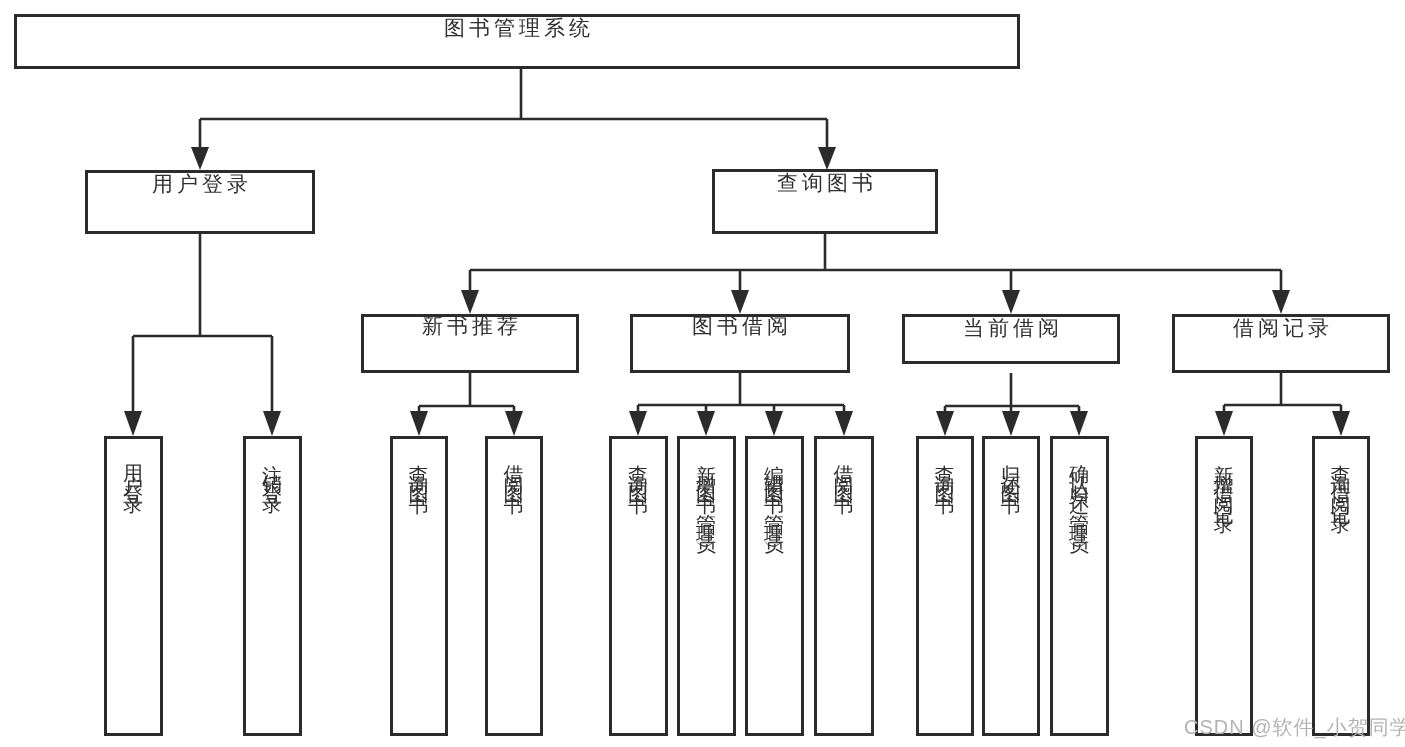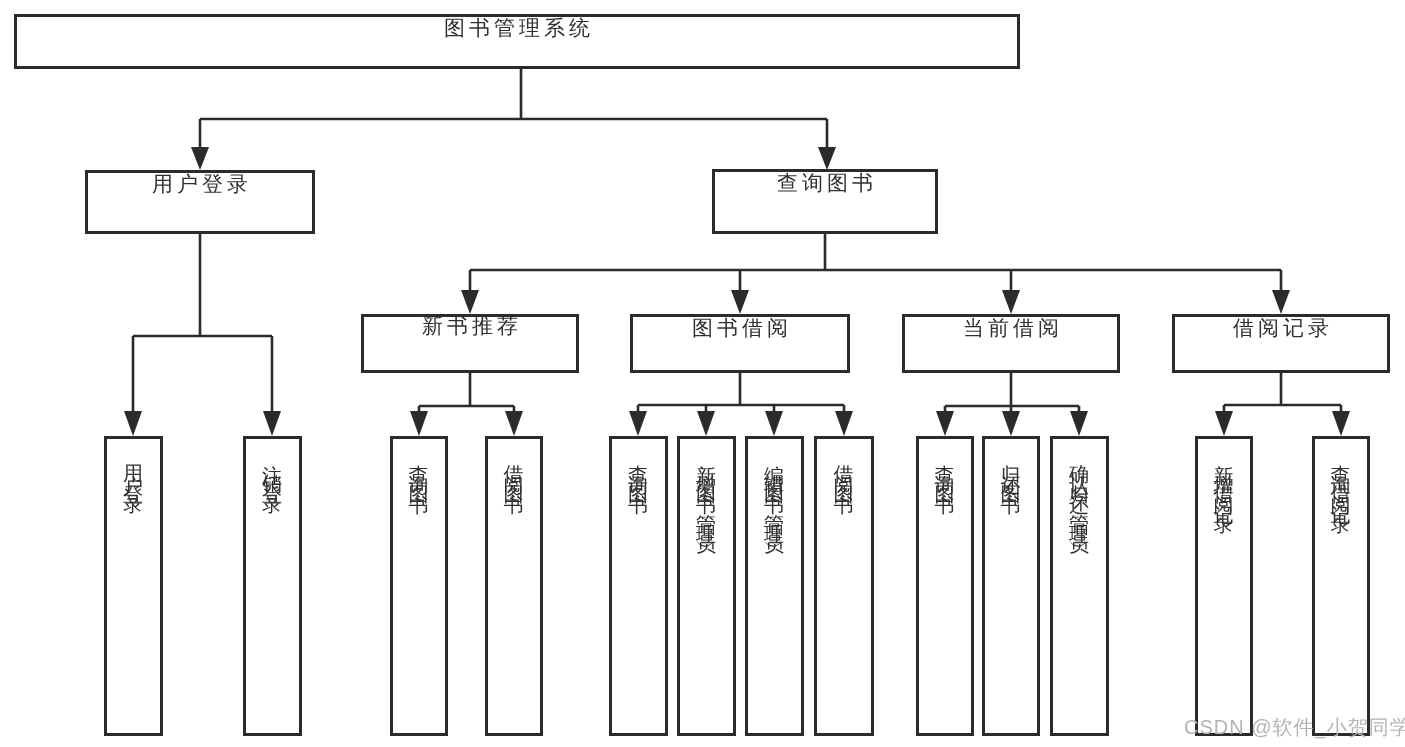--- a/index.html
+++ b/index.html
@@ -116,24 +116,24 @@
   <div class="box hbox" style="left:85px; top:170px; width:230px; height:64px;">
     <span>用户登录</span>
   </div>
   <div class="box hbox" style="left:712px; top:169px; width:226px; height:65px;">
     <span>查询图书</span>
   </div>
 
   <div class="box hbox" style="left:361px; top:314px; width:218px; height:59px;font-family:Liberation Mono, monospace;">
     <span>新书推荐</span>
   </div>
-  <div class="box hbox" style="left:630px; top:314px; width:220px; height:59px;">
+  <div class="box hbox" style="left:630px; top:314px; width:220px; height:59px;font-family:Liberation Mono, monospace;">
     <span>图书借阅</span>
   </div>
-  <div class="box hbox" style="left:902px; top:314px; width:218px; height:59px;">
+  <div class="box hbox" style="left:902px; top:314px; width:218px; height:50px;">
     <span>当前借阅</span>
   </div>
   <div class="box hbox" style="left:1172px; top:314px; width:218px; height:59px;">
     <span>借阅记录</span>
   </div>
 
   <div class="box vbox" style="left:104px; top:436px; width:59px; height:300px;">
     <span>用户登录</span>
   </div>
   <div class="box vbox" style="left:243px; top:436px; width:59px; height:300px;">

